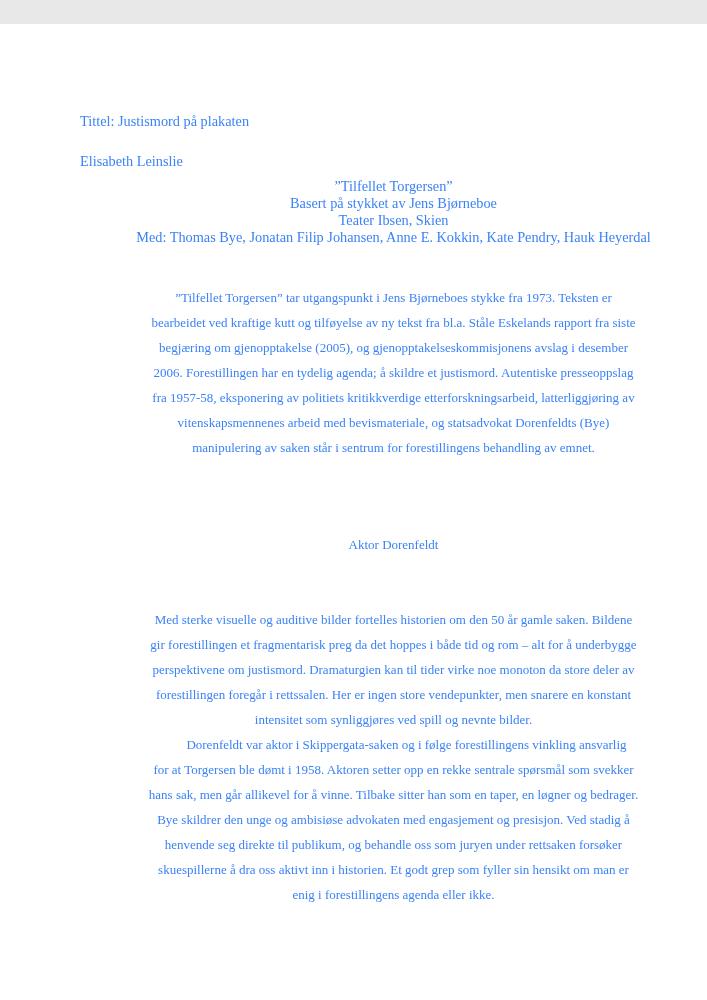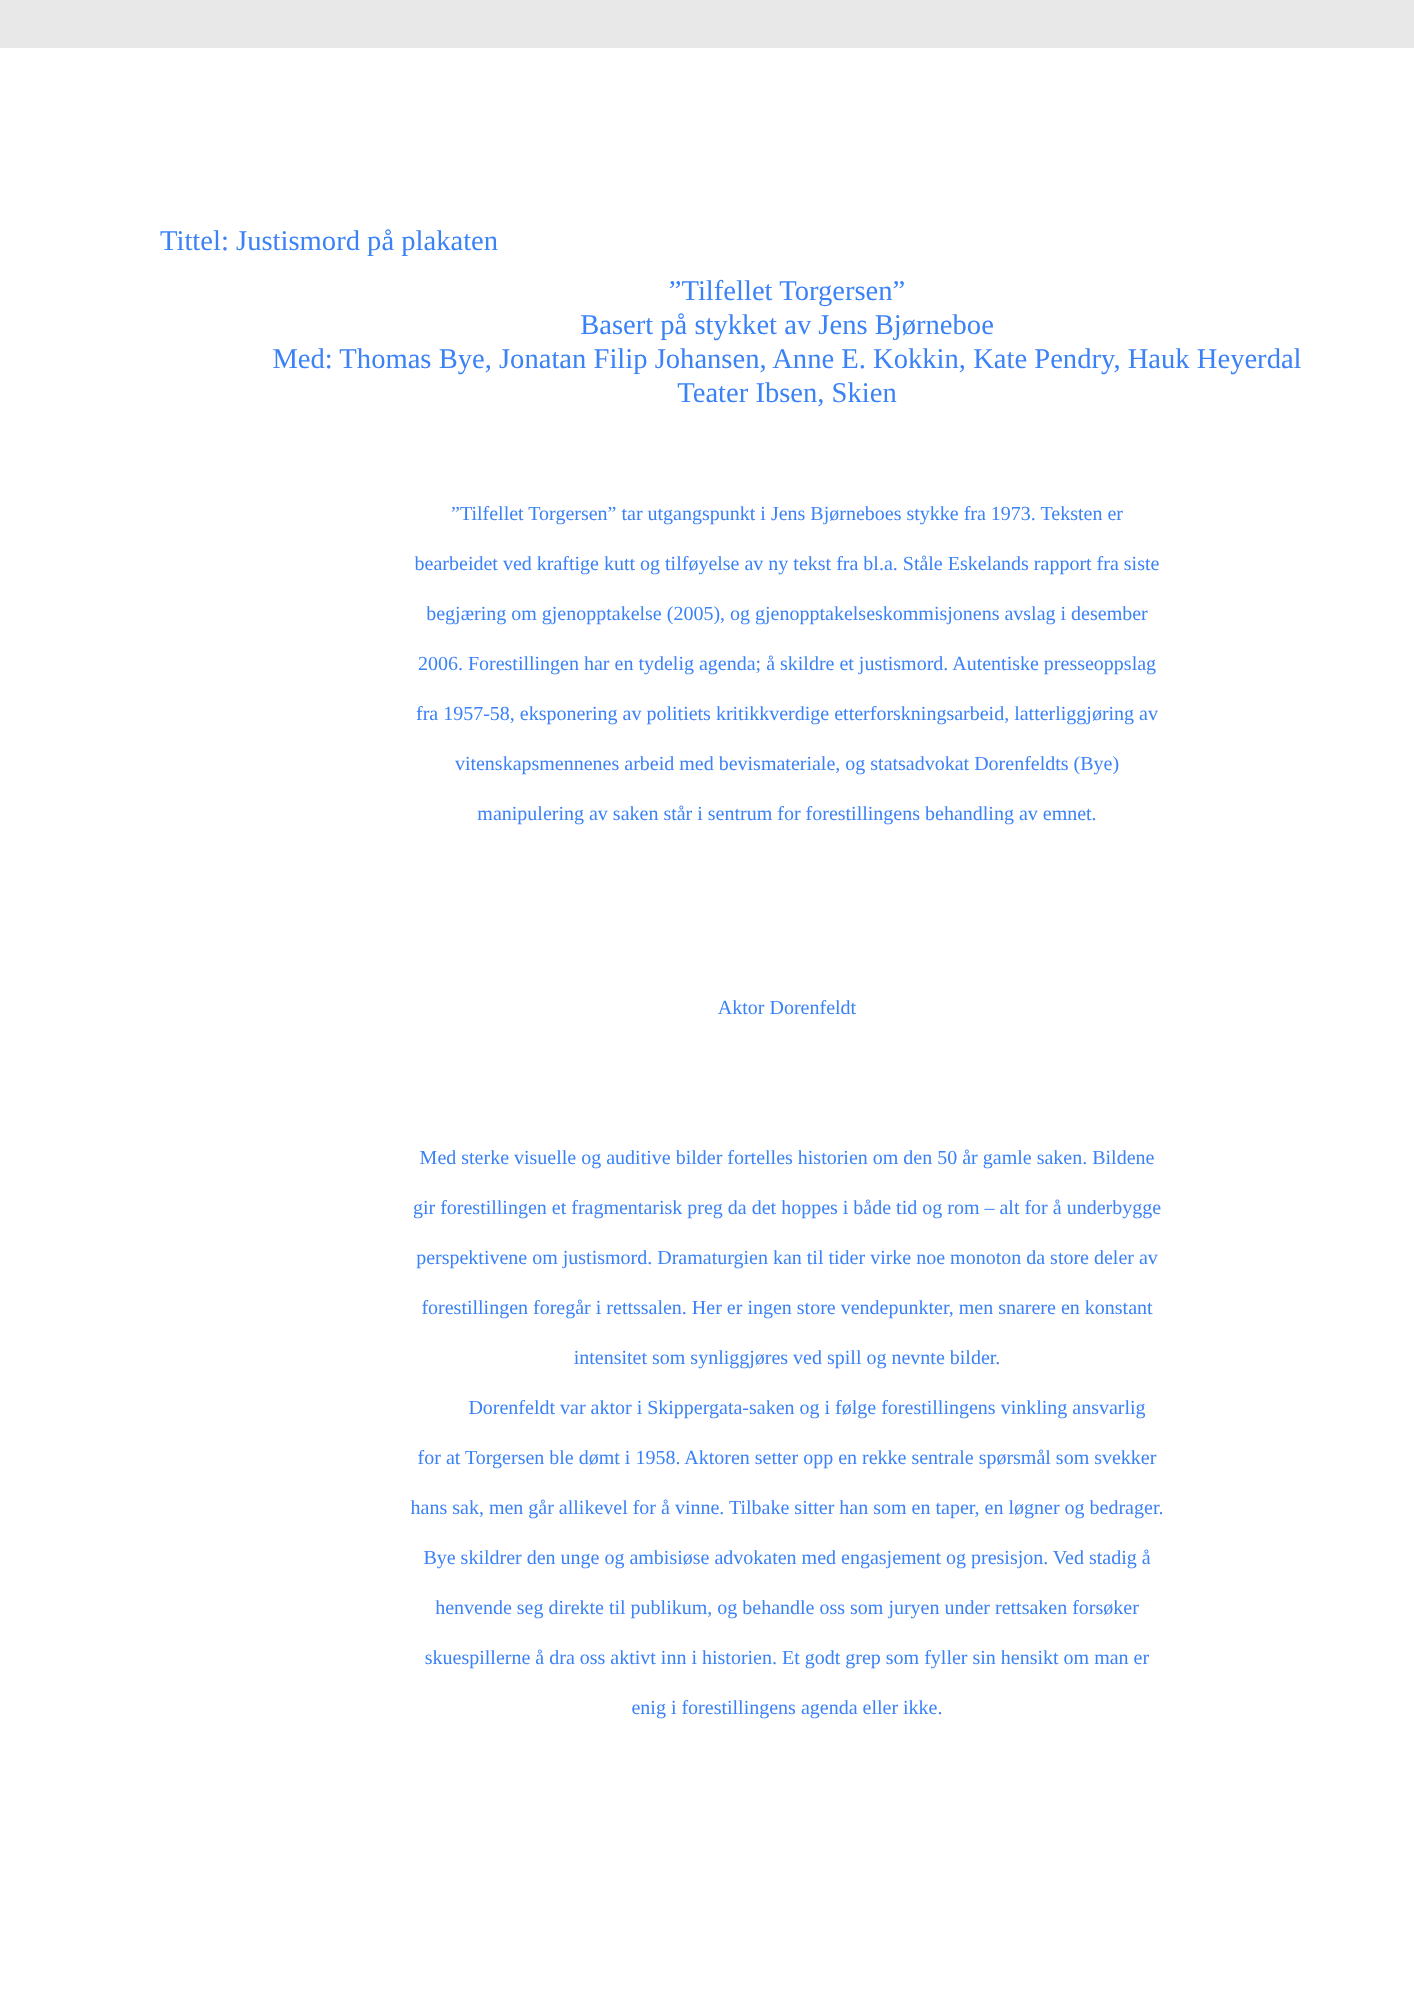--- a/index.html
+++ b/index.html
@@ -10,39 +10,40 @@
     background: #ffffff;
     overflow: hidden;
     font-family: "Liberation Serif", "DejaVu Serif", serif;
     color: #3b82f6;
     margin-top: 24px;
   }
   .content { padding: 89px 0 0 80px; }
   
   .s { font-size: 14.3px; line-height: 17px; white-space: pre; }
   
-  .b { font-size: 10px; line-height: 25px; white-space: pre; }
+  .b { font-size: 13px; line-height: 25px; white-space: pre; }
   .tline { white-space: pre; text-align: center; }
   #ingress      { margin-top: 11px; }
   #byline       { margin-top: 23px; }
   #credits      { margin-top: 8px;  }
   #intro        { margin-top: 39px; }
   #sec-aktor    { margin-top: 22px; }
 </style>
 </head>
 <body>
 
 <div class="page">
   <div class="content">
 
     <div id="title" class="s">Tittel: Justismord på plakaten</div>
 
 
+    <div id="byline" class="s">Elisabeth Leinslie</div>
 
-    <div id="credits" class="s"><div class="tline">”Tilfellet Torgersen”</div><div class="tline">Basert på stykket av Jens Bjørneboe</div><div class="tline">Med: Thomas Bye, Jonatan Filip Johansen, Anne E. Kokkin, Kate Pendry, Hauk Heyerdal</div><div class="tline">Teater Ibsen, Skien</div></div>
+    <div id="credits" class="s"><div class="tline">”Tilfellet Torgersen”</div><div class="tline">Basert på stykket av Jens Bjørneboe</div><div class="tline">Teater Ibsen, Skien</div><div class="tline">Med: Thomas Bye, Jonatan Filip Johansen, Anne E. Kokkin, Kate Pendry, Hauk Heyerdal</div></div>
 
     <div id="intro" class="b"><div class="tline">”Tilfellet Torgersen” tar utgangspunkt i Jens Bjørneboes stykke fra 1973. Teksten er</div><div class="tline">bearbeidet ved kraftige kutt og tilføyelse av ny tekst fra bl.a. Ståle Eskelands rapport fra siste</div><div class="tline">begjæring om gjenopptakelse (2005), og gjenopptakelseskommisjonens avslag i desember</div><div class="tline">2006. Forestillingen har en tydelig agenda; å skildre et justismord. Autentiske presseoppslag</div><div class="tline">fra 1957-58, eksponering av politiets kritikkverdige etterforskningsarbeid, latterliggjøring av</div><div class="tline">vitenskapsmennenes arbeid med bevismateriale, og statsadvokat Dorenfeldts (Bye)</div><div class="tline">manipulering av saken står i sentrum for forestillingens behandling av emnet.</div></div>
 
     <div id="sec-aktor" class="b">
       <div class="tline">Aktor Dorenfeldt</div>
       <div><div class="tline">Med sterke visuelle og auditive bilder fortelles historien om den 50 år gamle saken. Bildene</div><div class="tline">gir forestillingen et fragmentarisk preg da det hoppes i både tid og rom – alt for å underbygge</div><div class="tline">perspektivene om justismord. Dramaturgien kan til tider virke noe monoton da store deler av</div><div class="tline">forestillingen foregår i rettssalen. Her er ingen store vendepunkter, men snarere en konstant</div><div class="tline">intensitet som synliggjøres ved spill og nevnte bilder.</div><div class="tline">&nbsp;&nbsp;&nbsp;&nbsp;&nbsp;&nbsp;&nbsp;&nbsp;Dorenfeldt var aktor i Skippergata-saken og i følge forestillingens vinkling ansvarlig</div><div class="tline">for at Torgersen ble dømt i 1958. Aktoren setter opp en rekke sentrale spørsmål som svekker</div><div class="tline">hans sak, men går allikevel for å vinne. Tilbake sitter han som en taper, en løgner og bedrager.</div><div class="tline">Bye skildrer den unge og ambisiøse advokaten med engasjement og presisjon. Ved stadig å</div><div class="tline">henvende seg direkte til publikum, og behandle oss som juryen under rettsaken forsøker</div><div class="tline">skuespillerne å dra oss aktivt inn i historien. Et godt grep som fyller sin hensikt om man er</div><div class="tline">enig i forestillingens agenda eller ikke.</div></div>
     </div>
 
   </div>
 </div>

